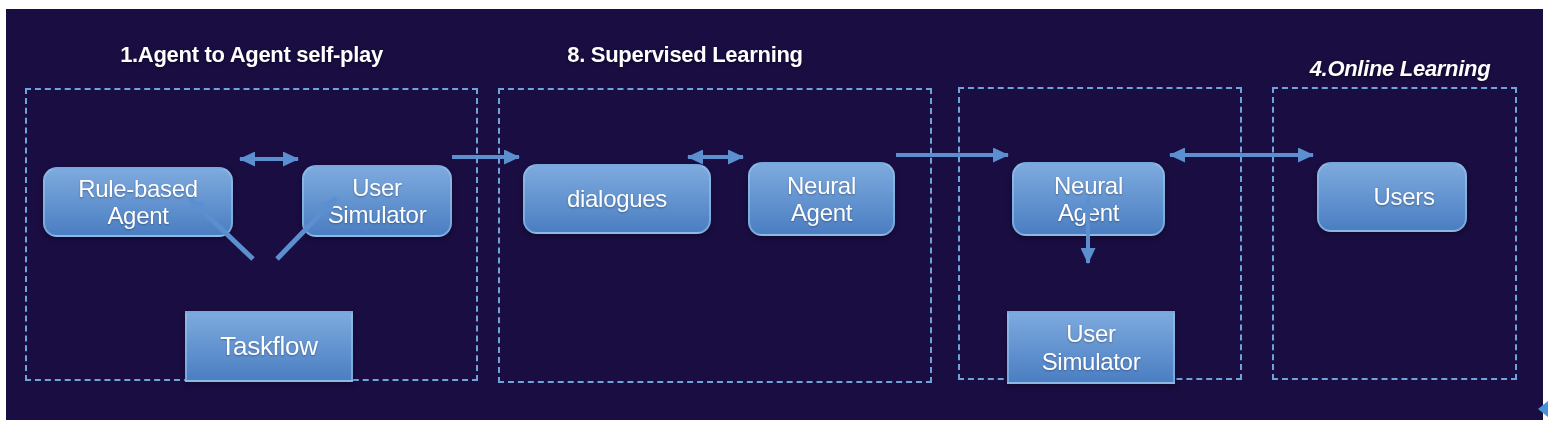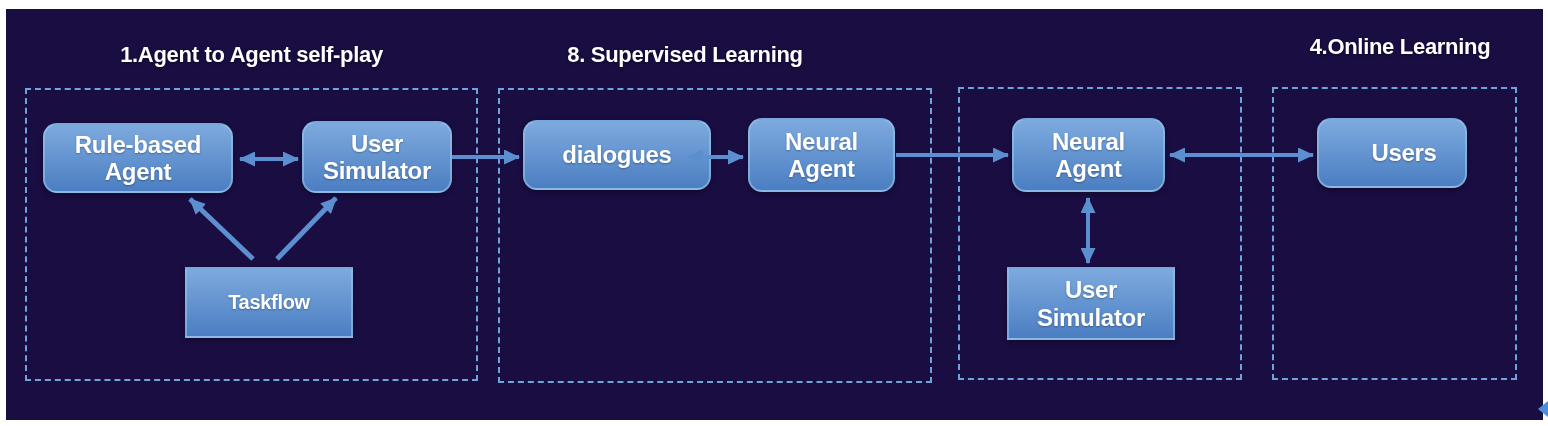--- a/index.html
+++ b/index.html
@@ -46,42 +46,43 @@
     font-size: 22px;
     font-weight: 700;
     letter-spacing: -0.3px;
     text-align: center;
     white-space: nowrap;
     text-shadow: 0 1px 3px rgba(0,0,0,0.45);
   }
   .t1 { left: 25px;   top: 42px; width: 453px; }
   .t2 { left: 468px;  top: 42px; width: 434px; }
   .t3 { left: 900px;  top: 46px; width: 360px; }
-  .t4 { left: 1280px; top: 34px; width: 240px; }
+  .t4 { left: 1280px; top: 56px; width: 240px; font-style: italic; }
   .node {
     position: absolute;
     display: flex;
     align-items: center;
     justify-content: center;
     text-align: center;
     color: var(--text);
-    font-weight: 700;
+    font-weight: 400;
     font-size: 24px;
     line-height: 1.13;
     letter-spacing: -0.3px;
     white-space: pre-line;
     background: linear-gradient(180deg, var(--box-top), var(--box-bottom));
     border: 2px solid var(--box-border);
     box-shadow: 0 2px 5px rgba(0,0,0,0.35);
     text-shadow: 0 1px 2px rgba(0,0,0,0.3);
+    margin-top: 44px;
   }
   .rounded { border-radius: 14px; }
   .n-rule   { left: 43px;   top: 123px; width: 190px; height: 70px; }
   .n-usim1  { left: 302px;  top: 121px; width: 150px; height: 72px; }
-  .n-task   { left: 185px;  top: 267px; width: 168px; height: 71px; font-size: 20px; }
+  .n-task   { left: 185px;  top: 267px; width: 168px; height: 71px; font-size: 26px; }
   .n-dial   { left: 523px;  top: 120px; width: 188px; height: 70px; }
   .n-na2    { left: 748px;  top: 118px; width: 147px; height: 74px; }
   .n-na3    { left: 1012px; top: 118px; width: 153px; height: 74px; }
   .n-usim3  { left: 1007px; top: 267px; width: 168px; height: 73px; }
   .n-users  { left: 1317px; top: 118px; width: 150px; height: 70px; padding-left: 24px; }
   .connectors {
     position: absolute;
     left: 0; top: 0;
     pointer-events: none;
   }

